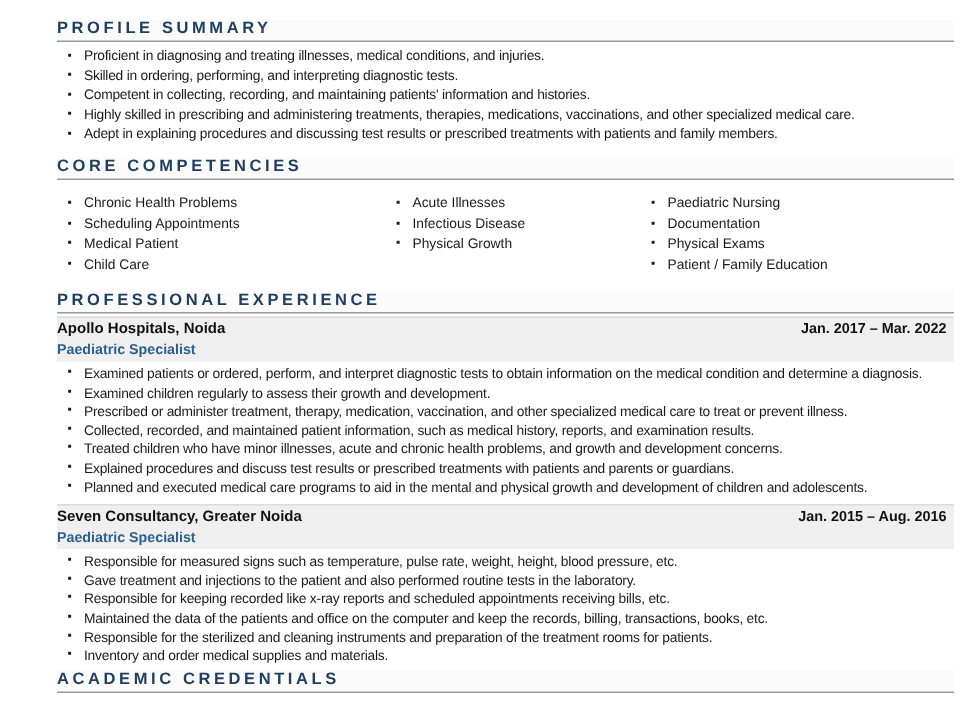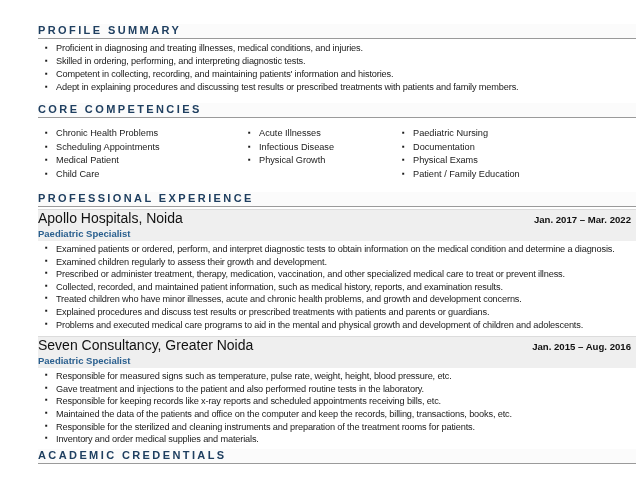--- a/index.html
+++ b/index.html
@@ -3,73 +3,74 @@
 <meta charset="utf-8">
 <style>
   * { margin:0; padding:0; box-sizing:border-box; }
   html,body { width:640px; height:480px; }
   body {
     background:#ffffff;
     font-family:"Liberation Sans", sans-serif;
     color:#1a1a1a;
     overflow:hidden;
   }
-  .page { width:640px; height:480px; padding:24px 4px 0 38px; }
+  .page { width:640px; height:480px; padding:13px 4px 0 38px; }
 
   .section-title {
     font-size:11px;
     font-weight:bold;
     letter-spacing:2.4px;
     line-height:12px;
     color:#1f3f60;
     padding-bottom:2px;
     border-bottom:1px solid #9a9a9a;
     background:#fbfbfb;
   }
 
   ul.bullets { list-style:none; margin-top:3px; font-size:9.2px; line-height:13px; letter-spacing:-0.15px; }
   .bullets li { position:relative; padding-left:18px; }
   .bullets li::before {
     content:"▪";
     position:absolute; left:7px; top:-1px;
     font-size:8px; color:#1a1a1a;
   }
 
-  .comp-grid { display:grid; grid-template-columns:203px 154px 1fr; margin-top:9px; }
+  .comp-grid { display:grid; grid-template-columns:203px 154px 1fr; margin-top:9px;gap:16px; }
   .comp-grid ul.bullets { margin-top:0; line-height:13.5px; letter-spacing:0; }
 
   .mt-core { margin-top:9px; }
   .mt-exp  { margin-top:11px; }
   .mt-acad { margin-top:3px; }
 
   .job-band {
     margin-top:2px;
     background:#efefef;
     border-top:1px solid #dcdcdc;
     padding:1px 5px 1px 0;
   }
   .job-row1 { display:flex; justify-content:space-between; align-items:baseline; line-height:14px; }
-  .company { font-size:14px; font-weight:normal; color:#111111;text-align:center; }
+  .company { font-size:10px; font-weight:bold; color:#111111;text-align:center; }
   .dates   { font-size:9.6px; font-weight:bold; color:#111111; }
   .role    { font-size:9.5px; font-weight:bold; color:#2b608f; line-height:13px; }
 
   ul.bullets.tight { margin-top:2px; line-height:12.6px; }
   .job2-gap { margin-top:5px; }
 </style>
 </head>
 <body>
 
 <div class="page">
 
   <section>
     <h2 class="section-title">PROFILE SUMMARY</h2>
     <ul class="bullets">
       <li>Proficient in diagnosing and treating illnesses, medical conditions, and injuries.</li>
       <li>Skilled in ordering, performing, and interpreting diagnostic tests.</li>
       <li>Competent in collecting, recording, and maintaining patients' information and histories.</li>
+      <li>Highly skilled in prescribing and administering treatments, therapies, medications, vaccinations, and other specialized medical care.</li>
       <li>Adept in explaining procedures and discussing test results or prescribed treatments with patients and family members.</li>
     </ul>
   </section>
 
   <section class="mt-core">
     <h2 class="section-title">CORE COMPETENCIES</h2>
     <div class="comp-grid">
       <ul class="bullets">
         <li>Chronic Health Problems</li>
         <li>Scheduling Appointments</li>
@@ -101,36 +102,36 @@
         </div>
         <div class="role">Paediatric Specialist</div>
       </div>
       <ul class="bullets tight">
         <li>Examined patients or ordered, perform, and interpret diagnostic tests to obtain information on the medical condition and determine a diagnosis.</li>
         <li>Examined children regularly to assess their growth and development.</li>
         <li>Prescribed or administer treatment, therapy, medication, vaccination, and other specialized medical care to treat or prevent illness.</li>
         <li>Collected, recorded, and maintained patient information, such as medical history, reports, and examination results.</li>
         <li>Treated children who have minor illnesses, acute and chronic health problems, and growth and development concerns.</li>
         <li>Explained procedures and discuss test results or prescribed treatments with patients and parents or guardians.</li>
-        <li>Problems and executed medical care programs to aid in the mental and physical growth and development of children and adolescents.</li>
+        <li>Planned and executed medical care programs to aid in the mental and physical growth and development of children and adolescents.</li>
       </ul>
     </div>
 
     <div class="job2-gap">
       <div class="job-band">
         <div class="job-row1">
           <span class="company">Seven Consultancy, Greater Noida</span>
           <span class="dates">Jan. 2015 – Aug. 2016</span>
         </div>
         <div class="role">Paediatric Specialist</div>
       </div>
       <ul class="bullets tight">
         <li>Responsible for measured signs such as temperature, pulse rate, weight, height, blood pressure, etc.</li>
         <li>Gave treatment and injections to the patient and also performed routine tests in the laboratory.</li>
-        <li>Responsible for keeping records like x-ray reports and scheduled appointments receiving bills, etc.</li>
+        <li>Responsible for keeping recorded like x-ray reports and scheduled appointments receiving bills, etc.</li>
         <li>Maintained the data of the patients and office on the computer and keep the records, billing, transactions, books, etc.</li>
         <li>Responsible for the sterilized and cleaning instruments and preparation of the treatment rooms for patients.</li>
         <li>Inventory and order medical supplies and materials.</li>
       </ul>
     </div>
   </section>
 
   <section class="mt-acad">
     <h2 class="section-title">ACADEMIC CREDENTIALS</h2>
   </section>

